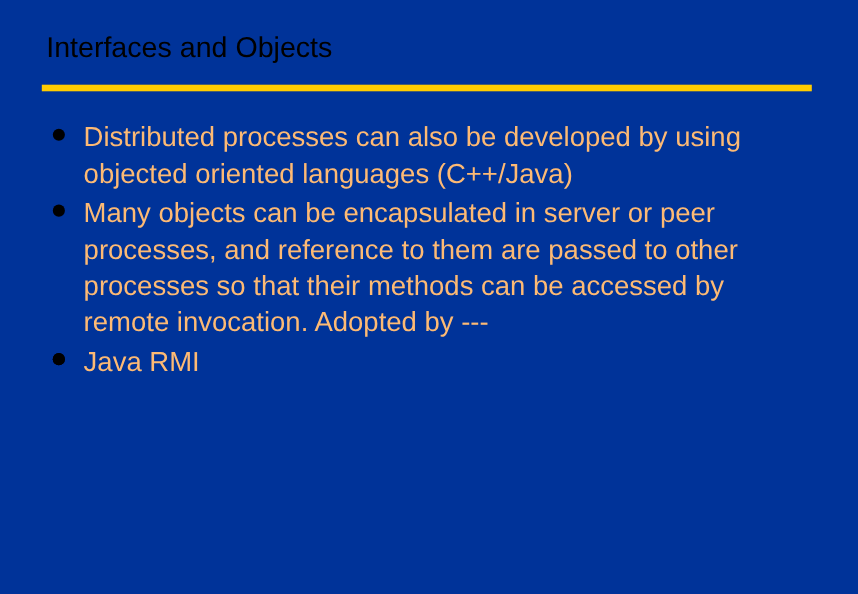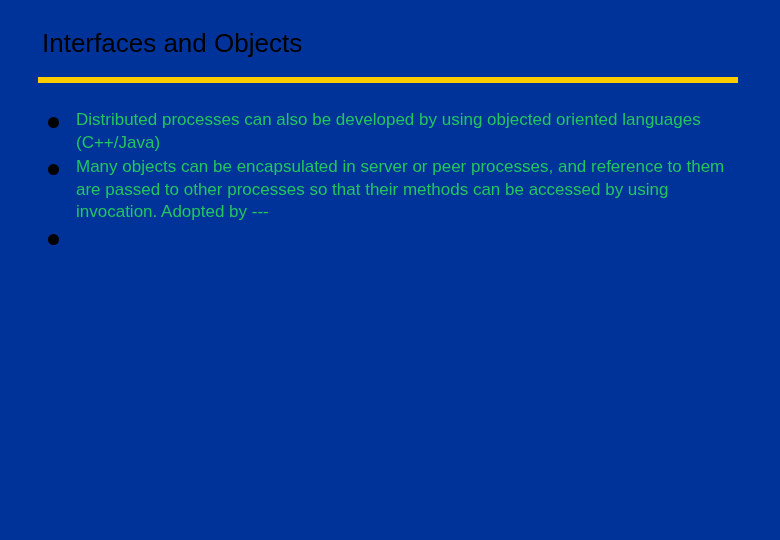--- a/index.html
+++ b/index.html
@@ -28,23 +28,23 @@
     width: 100%;
     margin-bottom: 26px;
   }
   .bullets {
     list-style: none;
     padding-left: 8px;
   }
   .bullets li {
     position: relative;
     padding-left: 30px;
-    font-size: 17px;
+    font-size: 25px;
     line-height: 1.33;
-    color: #22c55e;
+    color: #fdba74;
     margin-bottom: 2px;
   }
   .bullets li .dot {
     position: absolute;
     left: 2px;
     top: 8px;
     width: 11px;
     height: 11px;
     background: #000;
     border-radius: 50%;
@@ -56,19 +56,23 @@
 <div class="slide">
   <h1 class="title">Interfaces and Objects</h1>
   <div class="rule"></div>
   <ul class="bullets">
     <li>
       <span class="dot"></span>
       <span>Distributed processes can also be developed by using objected oriented languages (C++/Java)</span>
     </li>
     <li>
       <span class="dot"></span>
-      <span>Many objects can be encapsulated in server or peer processes, and reference to them are passed to other processes so that their methods can be accessed by using invocation.    Adopted by ---</span>
+      <span>Many objects can be encapsulated in server or peer processes, and reference to them are passed to other processes so that their methods can be accessed by remote invocation.    Adopted by ---</span>
     </li>
     <li>
       <span class="dot"></span>
+    </li>
+    <li>
+      <span class="dot"></span>
+      <span>Java RMI</span>
     </li>
   </ul>
 </div>
 
 </body></html>

